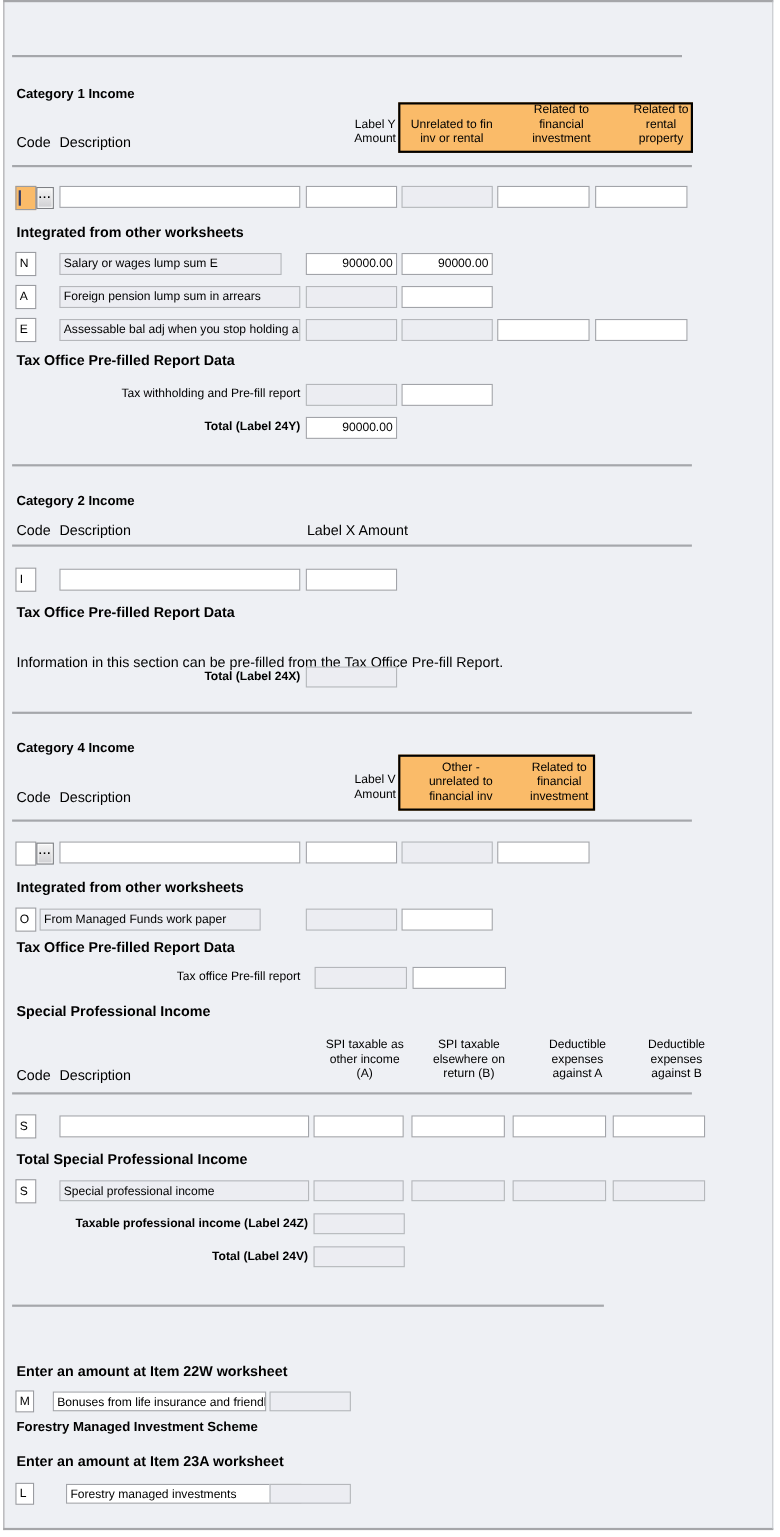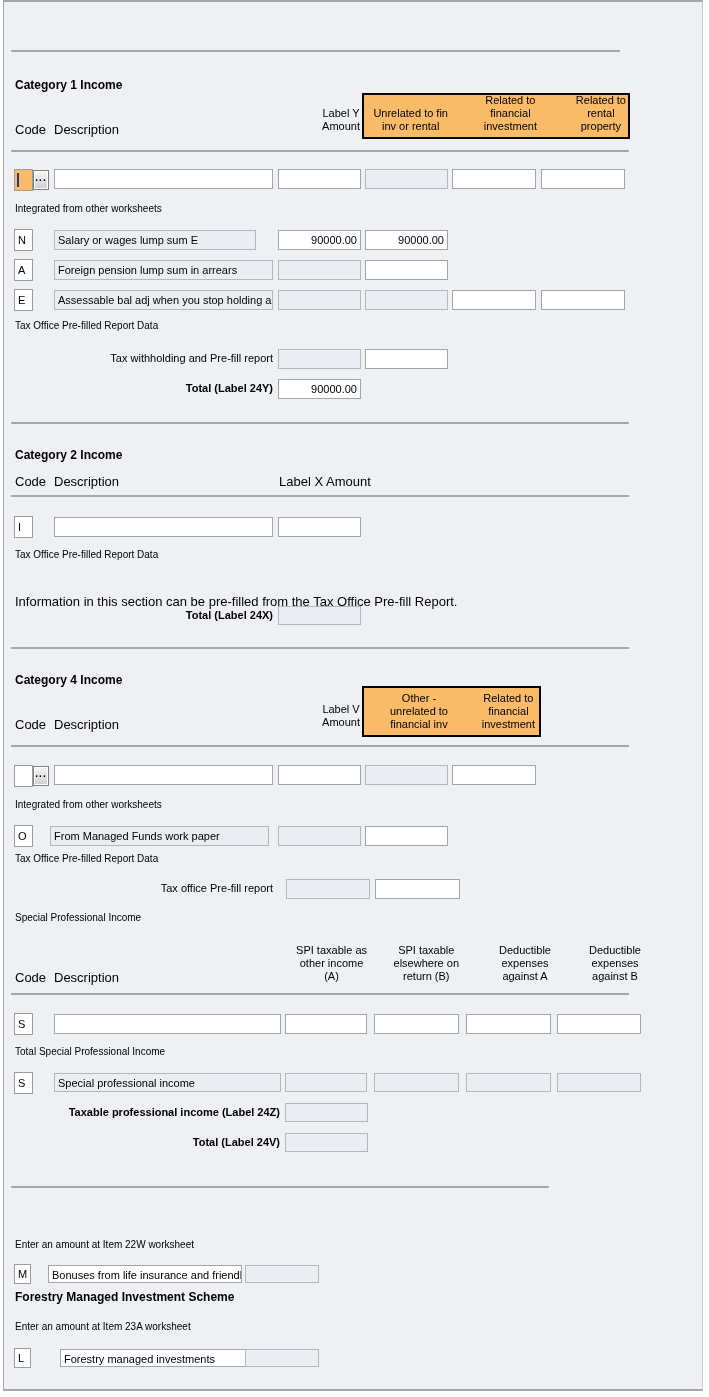--- a/index.html
+++ b/index.html
@@ -13,21 +13,21 @@
     box-sizing:border-box; background:#EEF0F4;
     border-top:2px solid #A5A6A9; border-left:1px solid #A5A6A9;
     border-right:1px solid #C6C8CC; border-bottom:2px solid #A5A6A9;
   }
   .title {
     position:absolute; left:0; top:12px; width:680px; text-align:center;
     font-size:20px; font-weight:400;
   }
   .hr { position:absolute; height:2px; background:#A5A7AB; }
   .h1 { position:absolute; font-size:12px; font-weight:bold; white-space:nowrap; }
-  .h2 { position:absolute; font-size:10px; font-weight:normal; white-space:nowrap; }
+  .h2 { position:absolute; font-size:13px; font-weight:bold; white-space:nowrap; }
   .lbl { position:absolute; font-size:13px; white-space:pre-line; }
   .rlbl { position:absolute; font-size:11px; white-space:pre-line; text-align:center; line-height:13px; }
   .rlbl.b { font-weight:bold; }
   .field {
     position:absolute; box-sizing:border-box; height:20px;
     background:#fff; border:1px solid #A2A4A9;
     font-size:11px; line-height:18px; padding:0 3px;
     overflow:hidden; white-space:nowrap;
   }
   .field.dis { background:#ECEDF2; border-color:#B5B7BB; }
@@ -153,21 +153,21 @@
   <div class="code" style="left:14px;top:765px"></div>
   <div class="dots" style="left:33px;top:766px">...</div>
   <div class="field" style="left:54px;top:765px;width:219px"></div>
   <div class="field num" style="left:278px;top:765px;width:83px"></div>
   <div class="field dis num" style="left:365px;top:765px;width:83px"></div>
   <div class="field num" style="left:452px;top:765px;width:84px"></div>
 
   <div class="h2" style="left:15px;top:799px">Integrated from other worksheets</div>
 
   <div class="code" style="left:14px;top:825px">O</div>
-  <div class="field dis" style="left:50px;top:826px;width:219px">From Managed Funds work paper</div>
+  <div class="field dis" style="left:36px;top:826px;width:201px">From Managed Funds work paper</div>
   <div class="field dis num" style="left:278px;top:826px;width:83px"></div>
   <div class="field num" style="left:365px;top:826px;width:83px"></div>
 
   <div class="h2" style="left:15px;top:853px">Tax Office Pre-filled Report Data</div>
   <div class="rlbl" style="right:436px;top:882px">Tax office Pre-fill report</div>
   <div class="field dis num" style="left:286px;top:879px;width:84px"></div>
   <div class="field num" style="left:375px;top:879px;width:85px"></div>
 
   <div class="h2" style="left:15px;top:912px">Special Professional Income</div>
   <div class="rlbl" style="right:342px;top:944px">SPI taxable as

